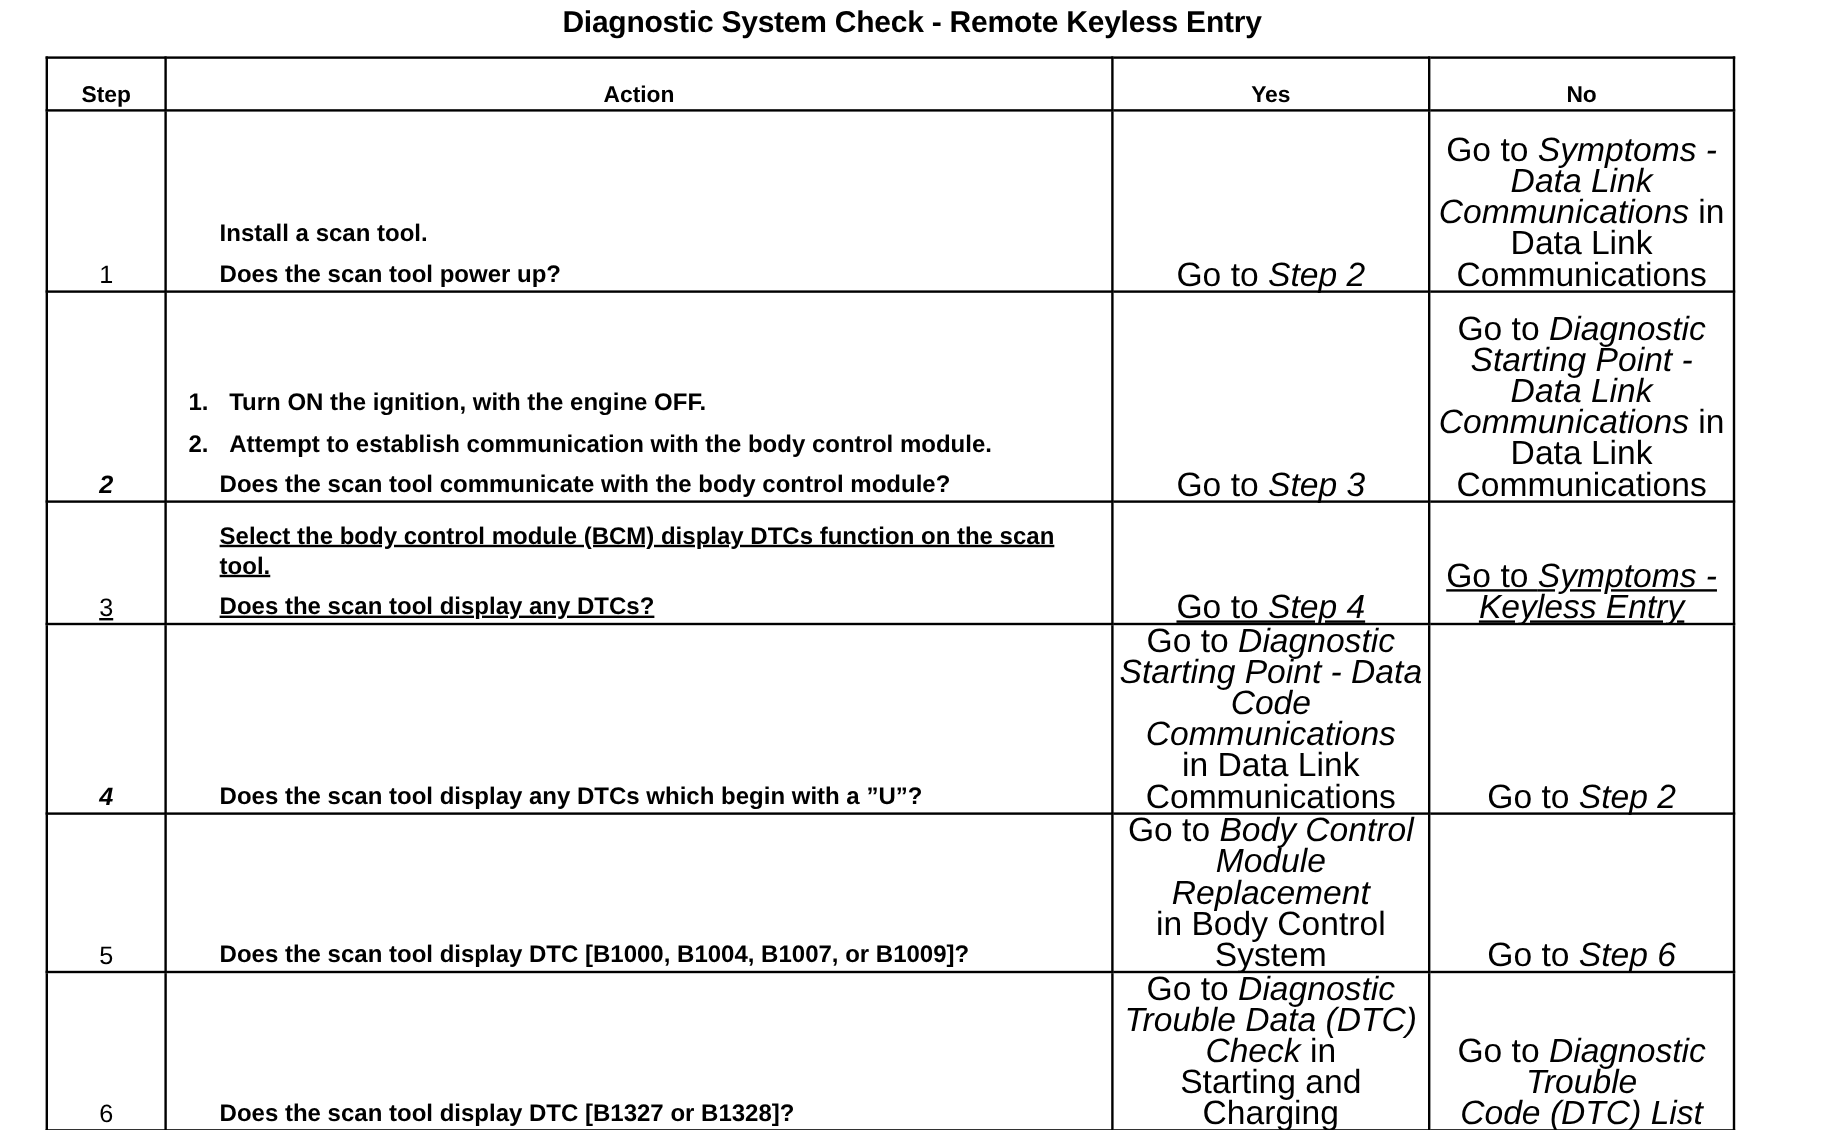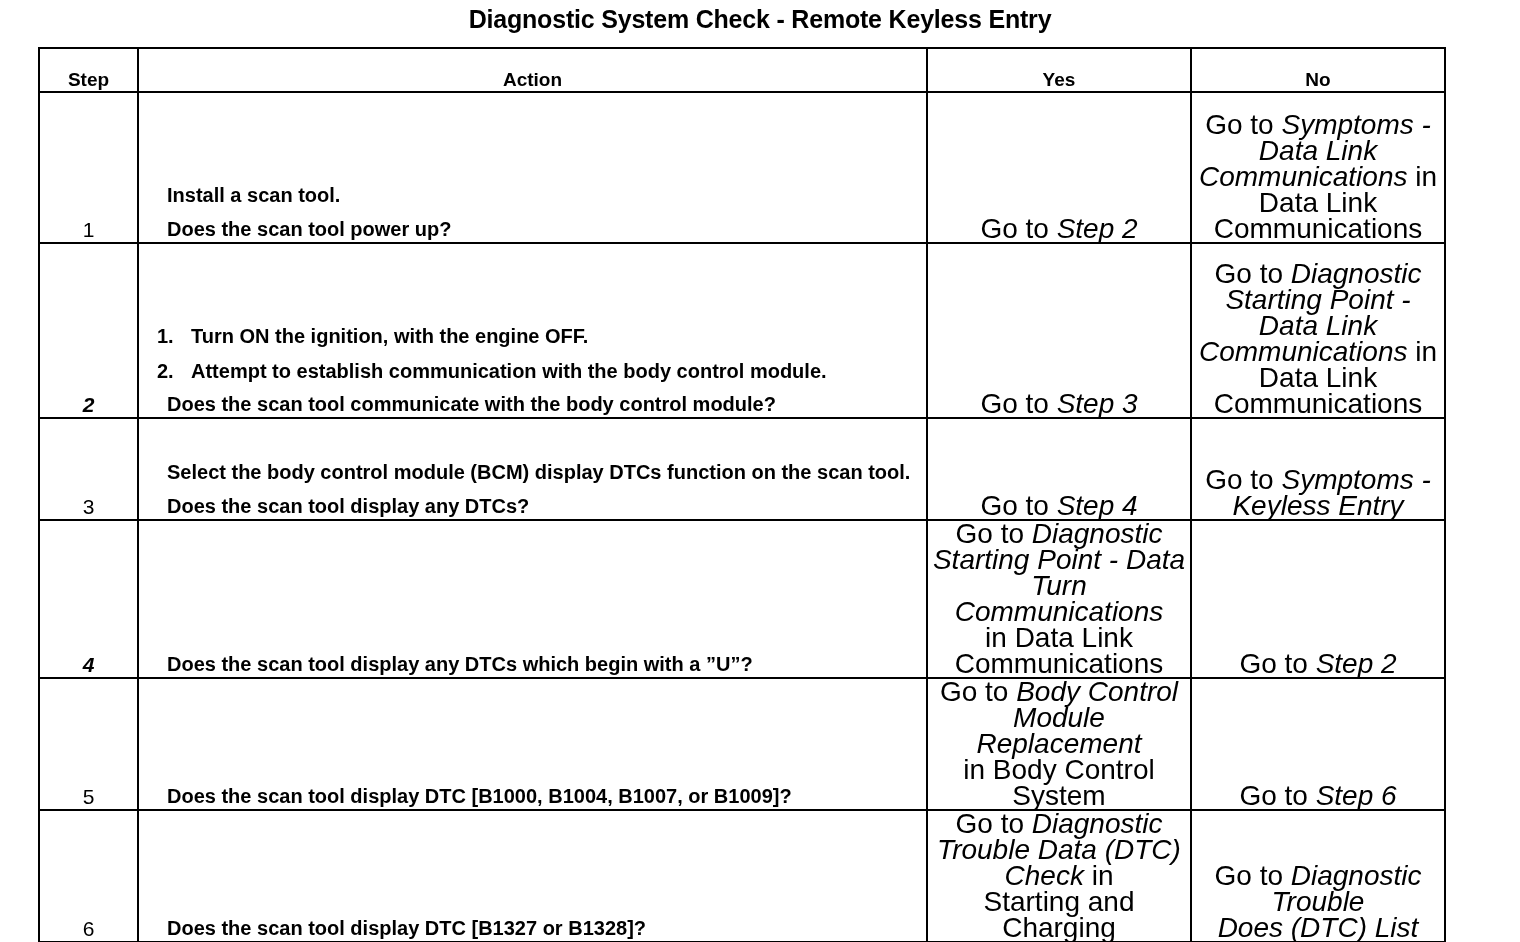--- a/index.html
+++ b/index.html
@@ -80,21 +80,21 @@
   td.step-cell .num-roman  { font-style: normal; font-weight: normal; }
 
   td.action-cell {
     vertical-align: top;
     padding: 8px 10px 6px 12px;
     font-size: 20px;
     line-height: 25px;
     font-weight: bold;
   }
   td.action-cell p {
-    margin: 0 0 9px 0;
+    margin: 0 0 9px 16px;
     padding-left: 28px;
   }
   td.action-cell p:last-child { margin-bottom: 0; }
 
   td.action-cell ol.steps {
     margin: 0 0 8px 0;
     padding: 0 0 0 52px;
     list-style: none;
     counter-reset: substep;
   }
@@ -118,21 +118,21 @@
     font-size: 28px;
     line-height: 26px;
     padding: 6px 4px 6px 4px;
   }
   td.branch-cell .it { font-style: italic; }
   td.branch-cell .ro { font-style: normal; }
 
   
   tr.r1 td { height: 149px; }
   tr.r2 td { height: 173px; }
-  tr.r3 td { height: 100px; }
+  tr.r3 td { height: 100px; text-decoration: underline; }
   tr.r4 td { height: 151px; }
   tr.r5 td { height: 119px; }
   tr.r6 td { height: 120px; }
 </style>
 </head>
 <body>
 
 <div class="page">
 
   <div class="doc-title">Diagnostic System Check - Remote Keyless Entry</div>
@@ -207,21 +207,21 @@
             </td>
           </tr>
           <tr class="r4">
             <td class="step-cell"><span class="num-italic">4</span></td>
             <td class="action-cell">
               <p>Does the scan tool display any DTCs which begin with a ”U”?</p>
             </td>
             <td class="branch-cell">
               <div><span class="ro">Go to </span><span class="it">Diagnostic</span></div>
               <div><span class="it">Starting Point - Data</span></div>
-              <div><span class="it">Turn Communications</span></div>
+              <div><span class="it">Code Communications</span></div>
               <div><span class="ro">in Data Link</span></div>
               <div><span class="ro">Communications</span></div>
             </td>
             <td class="branch-cell">
               <div><span class="ro">Go to </span><span class="it">Step 2</span></div>
             </td>
           </tr>
           <tr class="r5">
             <td class="step-cell"><span class="num-roman">5</span></td>
             <td class="action-cell">
@@ -244,20 +244,20 @@
             </td>
             <td class="branch-cell">
               <div><span class="ro">Go to </span><span class="it">Diagnostic</span></div>
               <div><span class="it">Trouble Data (DTC)</span></div>
               <div><span class="it">Check</span><span class="ro"> in</span></div>
               <div><span class="ro">Starting and Charging</span></div>
             </td>
             <td class="branch-cell">
               <div><span class="ro">Go to </span><span class="it">Diagnostic</span></div>
               <div><span class="it">Trouble</span></div>
-              <div><span class="it">Does (DTC) List</span></div>
+              <div><span class="it">Code (DTC) List</span></div>
             </td>
           </tr>
         </tbody>
     </table>
   </div>
 
 </div>
 
 </body></html>

